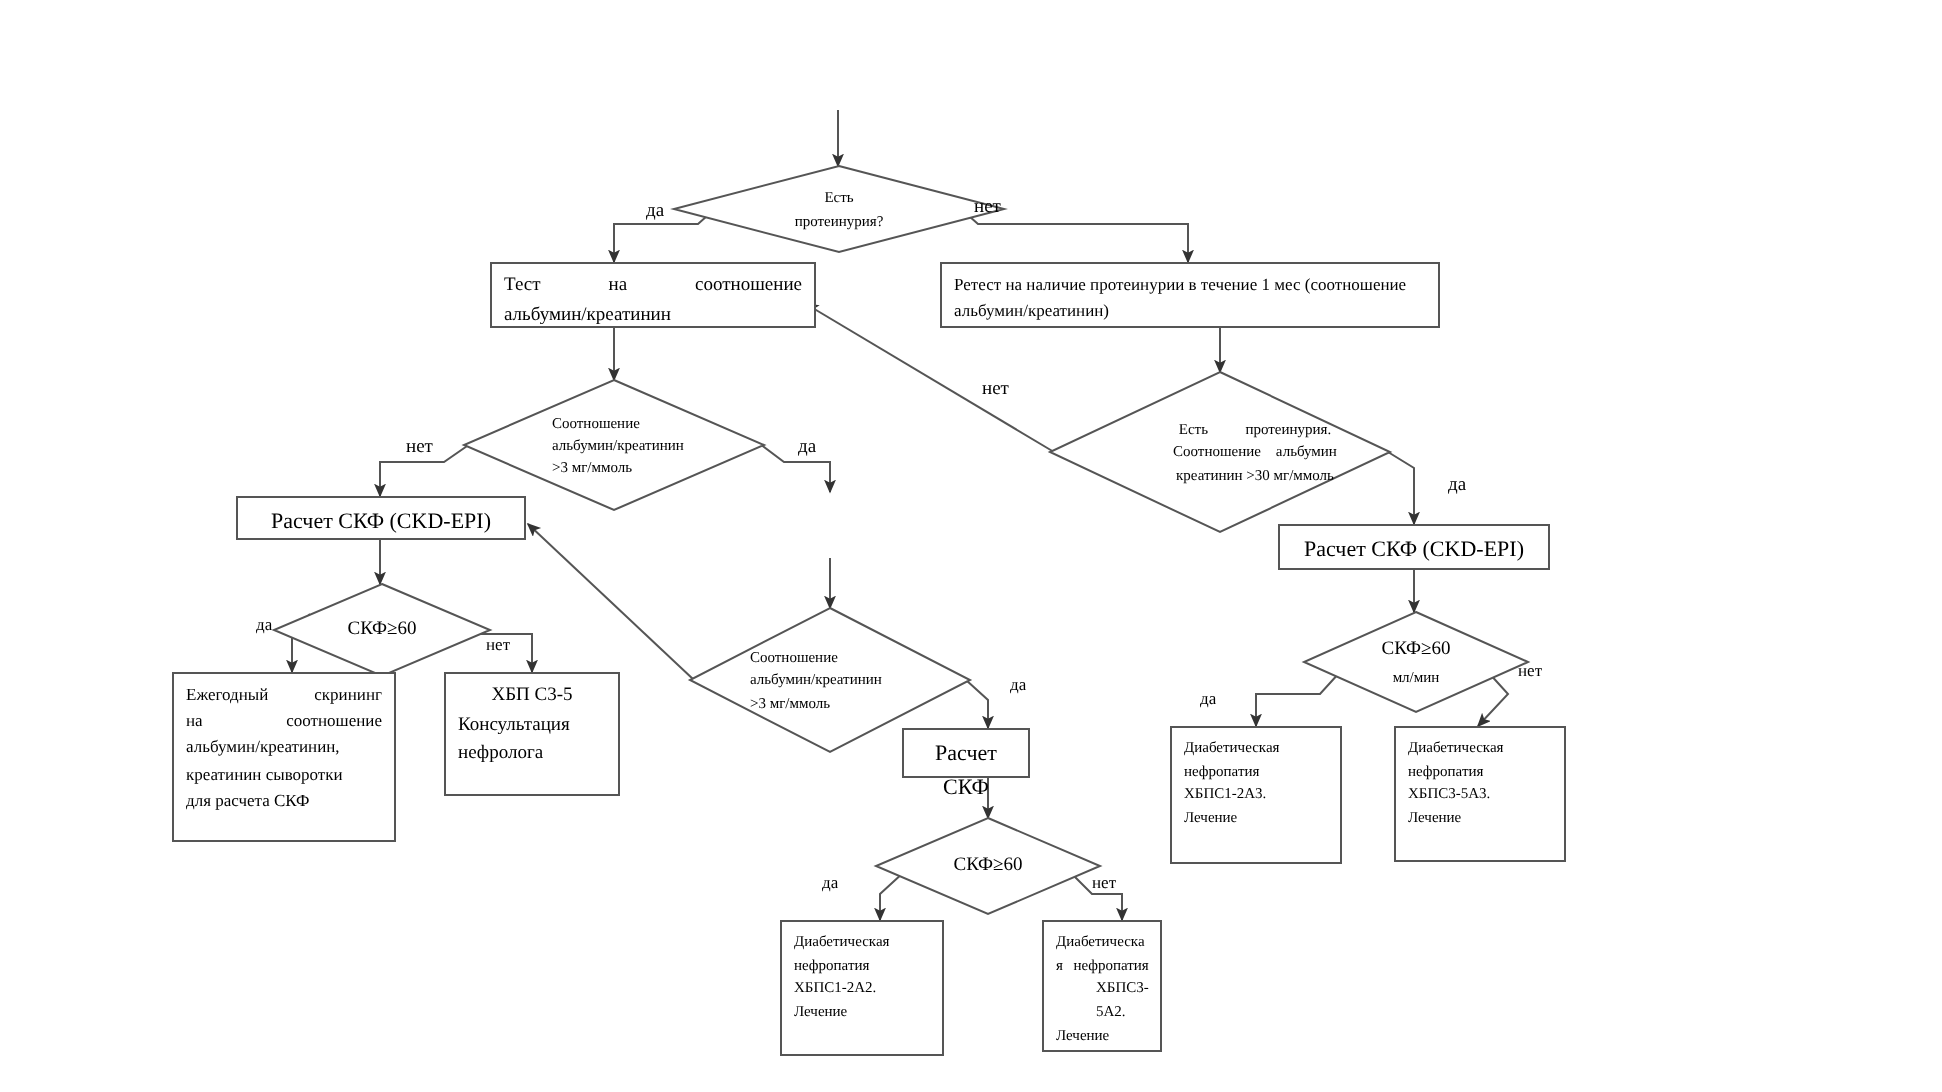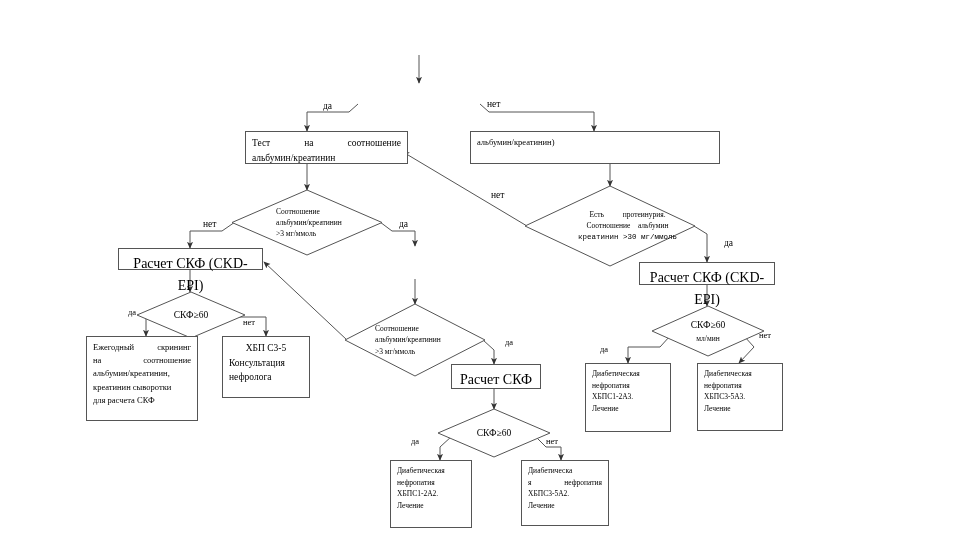--- a/index.html
+++ b/index.html
@@ -14,21 +14,21 @@
   .diamond{position:absolute;}
   .diamond svg{position:absolute;left:0;top:0;overflow:visible;}
   .dlabel{position:absolute;left:0;top:0;width:100%;height:100%;
           display:flex;flex-direction:column;align-items:center;justify-content:center;
           pointer-events:none;}
   .dlabel .dl{display:block;text-align:center;line-height:1.5;white-space:pre;}
   .edgelabel{position:absolute;white-space:nowrap;}
   .f7{font-size:7.5px;}
   .f8{font-size:8.5px;}
   .f9{font-size:9.5px;}
-  .f10{font-size:14px;}
+  .f10{font-size:11px;}
   .f11{font-size:11.5px;}
 </style>
 </head>
 <body>
 
 <div id="page">
 
   <svg id="edges" viewBox="0 0 971 546">
     <defs>
       <marker id="ah" markerWidth="8" markerHeight="8" refX="6.2" refY="3" orient="auto" markerUnits="strokeWidth">
@@ -75,32 +75,42 @@
 
       <path d="M535,436 L546,447 L561,447 L561,460"></path>
 
       <path d="M670,336 L660,347 L628,347 L628,363"></path>
 
       <path d="M744,336 L754,347 L754,347 L739,363"></path>
     </g>
   </svg>
 
 
+  <div class="diamond" style="left:337px;top:83px;width:165px;height:43px;">
+    <svg width="165" height="43" viewBox="0 0 165 43">
+      <polygon points="82.5,0 165,21.5 82.5,43 0,21.5" fill="#fff" stroke="#555" stroke-width="1"></polygon>
+    </svg>
+    <div class="dlabel">
+      <span class="dl f7">Есть</span>
+      <span class="dl f7">протеинурия?</span>
+    </div>
+  </div>
   <div class="edgelabel f9" style="left:323px;top:101px;">да</div>
   <div class="edgelabel f9" style="left:487px;top:99px;">нет</div>
 
   <div class="node just" style="left:245px;top:131px;width:163px;height:33px;">
     <span class="txt f9">
       <span style="display:block;text-align:justify;text-align-last:justify;">Тест      на      соотношение</span>
       <span style="display:block;">альбумин/креатинин</span>
     </span>
   </div>
 
   <div class="node" style="left:470px;top:131px;width:250px;height:33px;">
     <span class="txt f8">
+      <span style="display:block;">Ретест на наличие протеинурии в течение 1 мес (соотношение</span>
       <span style="display:block;">альбумин/креатинин)</span>
     </span>
   </div>
 
   <div class="diamond" style="left:232px;top:190px;width:150px;height:65px;">
     <svg width="150" height="65" viewBox="0 0 150 65">
       <polygon points="75,0 150,32.5 75,65 0,32.5" fill="#fff" stroke="#555" stroke-width="1"></polygon>
     </svg>
     <div class="dlabel" style="align-items:flex-start;padding-left:44px;box-sizing:border-box;">
       <span class="dl f7" style="text-align:left;">Соотношение</span>
@@ -111,21 +121,21 @@
   <div class="edgelabel f9" style="left:203px;top:219px;">нет</div>
   <div class="edgelabel f9" style="left:399px;top:219px;">да</div>
 
   <div class="diamond" style="left:525px;top:186px;width:170px;height:80px;">
     <svg width="170" height="80" viewBox="0 0 170 80">
       <polygon points="85,0 170,40 85,80 0,40" fill="#fff" stroke="#555" stroke-width="1"></polygon>
     </svg>
     <div class="dlabel" style="align-items:center;padding-left:35px;box-sizing:border-box;">
       <span class="dl f7" style="text-align:left;">Есть          протеинурия.</span>
       <span class="dl f7" style="text-align:left;">Соотношение    альбумин</span>
-      <span class="dl f7" style="text-align:left;font-family:Liberation Mono, monospace;">креатинин &gt;30 мг/ммоль</span>
+      <span class="dl f7" style="text-align:left;">креатинин &gt;30 мг/ммоль</span>
     </div>
   </div>
   <div class="edgelabel f9" style="left:491px;top:190px;">нет</div>
   <div class="edgelabel f9" style="left:724px;top:238px;">да</div>
 
   <div class="node center" style="left:118px;top:248px;width:145px;height:22px;">
     <span class="txt f10">Расчет СКФ (CKD-EPI)</span>
   </div>
 
 
@@ -179,21 +189,21 @@
       <polygon points="56,0 112,25 56,50 0,25" fill="#fff" stroke="#555" stroke-width="1"></polygon>
     </svg>
     <div class="dlabel">
       <span class="dl f9">СКФ≥60</span>
       <span class="dl f7">мл/мин</span>
     </div>
   </div>
   <div class="edgelabel f8" style="left:600px;top:344px;">да</div>
   <div class="edgelabel f8" style="left:759px;top:330px;">нет</div>
 
-  <div class="node center" style="left:451px;top:364px;width:90px;height:25px;">
+  <div class="node center" style="left:451px;top:364px;width:64px;height:25px;">
     <span class="txt f10">Расчет СКФ</span>
   </div>
 
   <div class="node" style="left:585px;top:363px;width:86px;height:69px;">
     <span class="txt f7">
       <span style="display:block;">Диабетическая</span>
       <span style="display:block;">нефропатия</span>
       <span style="display:block;">ХБПС1-2А3.</span>
       <span style="display:block;">Лечение</span>
     </span>
@@ -221,22 +231,22 @@
 
   <div class="node" style="left:390px;top:460px;width:82px;height:68px;">
     <span class="txt f7">
       <span style="display:block;">Диабетическая</span>
       <span style="display:block;">нефропатия</span>
       <span style="display:block;">ХБПС1-2А2.</span>
       <span style="display:block;">Лечение</span>
     </span>
   </div>
 
-  <div class="node" style="left:521px;top:460px;width:88px;height:66px;">
+  <div class="node" style="left:521px;top:460px;width:60px;height:66px;">
     <span class="txt f7">
       <span style="display:block;">Диабетическа</span>
       <span style="display:block;text-align:justify;text-align-last:justify;">я    нефропатия</span>
-      <span style="display:block;">ХБПС3-5А2.</span>
+      <span style="display:block;margin-left:20px;">ХБПС3-5А2.</span>
       <span style="display:block;">Лечение</span>
     </span>
   </div>
 
 </div>
 
 </body></html>

